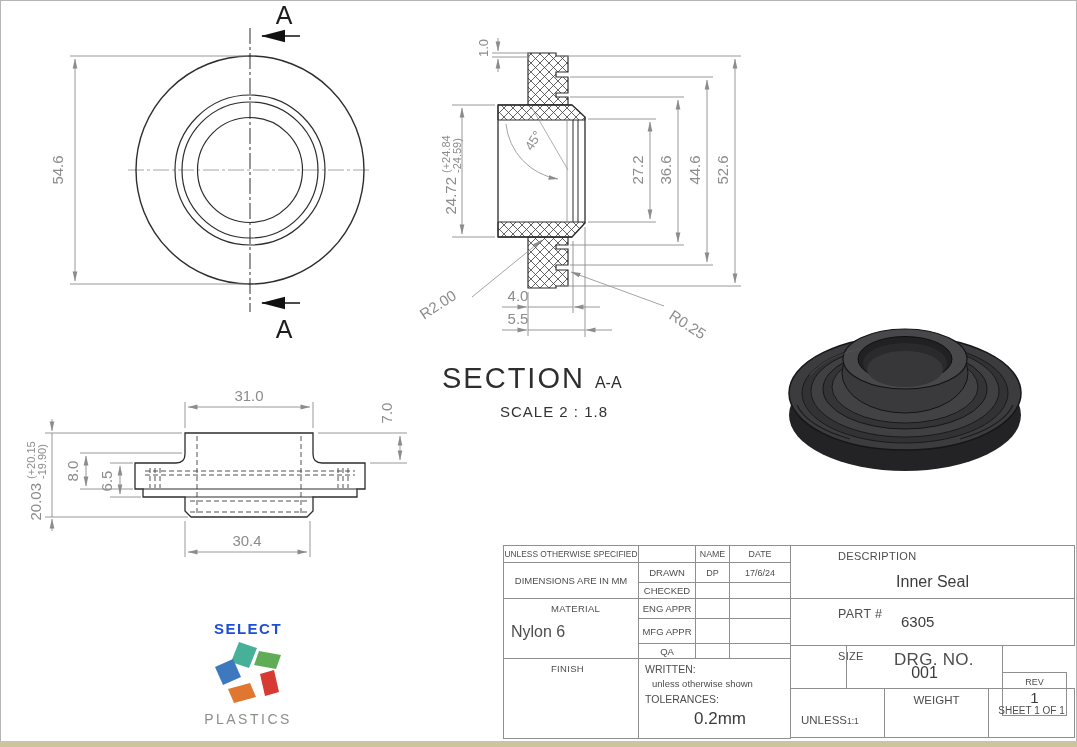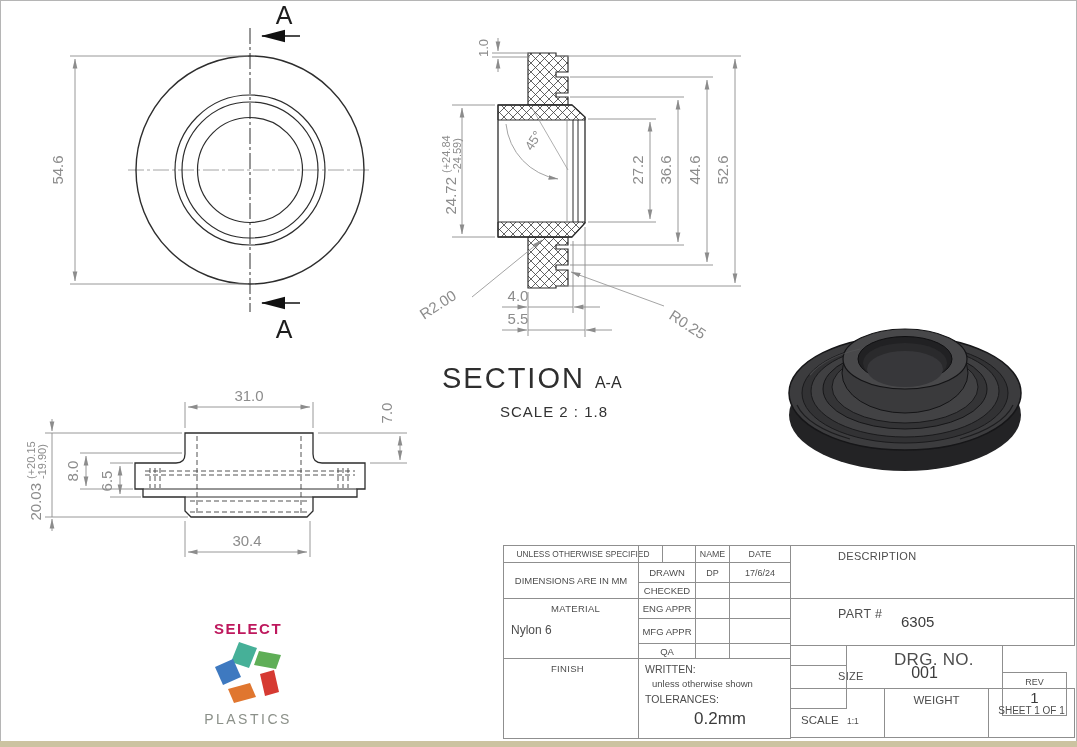--- a/index.html
+++ b/index.html
@@ -21,21 +21,21 @@
 
   
   .tb-cell{position:absolute;border:1px solid #8f8f8f;box-sizing:border-box;
            color:#4d4d4d;background:transparent;}
   .tb-label{position:absolute;left:7px;top:4px;font-size:9.5px;letter-spacing:.3px;white-space:nowrap;padding-left:40px;}
   .tb-center{position:absolute;left:0;top:0;width:100%;height:100%;display:flex;
              align-items:center;justify-content:center;font-size:9.5px;text-align:center;}
   .tb-value{position:absolute;white-space:nowrap;}
 
   .logo{position:absolute;left:198px;top:620px;width:100px;text-align:center;}
-  .logo .word-top{font-size:15px;font-weight:bold;letter-spacing:1.5px;color:#be185d;}
+  .logo .word-top{font-size:15px;font-weight:bold;letter-spacing:1.5px;color:#1d4ed8;}
   .logo .word-bottom{font-size:14px;letter-spacing:2.5px;color:#8b9089;}
   .prop-box{position:absolute;left:298px;top:618px;width:200px;height:124px;
             border:1px solid #999;box-sizing:border-box;color:#4a4a4a;}
   .prop-head{font-size:9.5px;font-weight:bold;text-align:center;margin-top:5px;letter-spacing:.2px;}
   .prop-body{font-size:9.5px;line-height:1.3;margin:4px 4px 0 6px;}
 </style>
 </head>
 <body>
 
 <div class="page">
@@ -217,29 +217,29 @@
     <path d="M-95 -18 A100 48 0 0 1 -45 -44" stroke="#57575a" stroke-width="1.2" fill="none" opacity="0.55"></path>
   </g>
 </svg>
 
 <div class="section-title">
   <span class="word">SECTION</span><span class="suffix">A-A</span>
   <div class="scale">SCALE 2 : 1.8</div>
 </div>
 
 <div>
-  <div class="tb-cell" style="left:503px;top:545px;width:160px;height:18px;">
+  <div class="tb-cell" style="left:503px;top:545px;width:136px;height:18px;">
     <div class="tb-center" style="font-size:8.4px;">UNLESS OTHERWISE SPECIFIED</div>
   </div>
   <div class="tb-cell" style="left:503px;top:562px;width:136px;height:37px;">
     <div class="tb-center">DIMENSIONS ARE IN MM</div>
   </div>
   <div class="tb-cell" style="left:503px;top:598px;width:136px;height:61px;">
     <div class="tb-label">MATERIAL</div>
-    <div class="tb-value" style="left:7px;top:24px;font-size:12px;">Nylon 6</div>
+    <div class="tb-value" style="left:7px;top:24px;font-size:16px;">Nylon 6</div>
   </div>
   <div class="tb-cell" style="left:503px;top:658px;width:136px;height:81px;">
     <div class="tb-label">FINISH</div>
   </div>
 
   <div class="tb-cell" style="left:638px;top:545px;width:58px;height:18px;"></div>
   <div class="tb-cell" style="left:695px;top:545px;width:35px;height:18px;">
         <div class="tb-center" style="font-size:8.8px;">NAME</div>
       </div>
   <div class="tb-cell" style="left:729px;top:545px;width:62px;height:18px;padding-left:48px;">
@@ -282,38 +282,39 @@
 
   <div class="tb-cell" style="left:638px;top:658px;width:153px;height:81px;">
     <div class="tb-value" style="left:6px;top:4px;font-size:10.5px;">WRITTEN:</div>
     <div class="tb-value" style="left:13px;top:19px;font-size:9.5px;">unless otherwise shown</div>
     <div class="tb-value" style="left:6px;top:34px;font-size:10.5px;">TOLERANCES:</div>
     <div class="tb-value" style="left:55px;top:50px;font-size:17px;color:#3c3c3c;">0.2mm</div>
   </div>
 
   <div class="tb-cell" style="left:790px;top:545px;width:285px;height:54px;">
     <div class="tb-label" style="font-size:11px;">DESCRIPTION</div>
+    <div class="tb-value" style="left:0;right:0;top:27px;font-size:16px;text-align:center;color:#3c3c3c;">Inner Seal</div>
   </div>
   <div class="tb-cell" style="left:790px;top:598px;width:285px;height:48px;">
     <div class="tb-label" style="font-size:12.5px;top:8px;">PART #</div>
     <div class="tb-value" style="left:110px;top:14px;font-size:15px;color:#3c3c3c;">6305</div>
   </div>
-  <div class="tb-cell" style="left:790px;top:665px;width:57px;height:44px;">
+  <div class="tb-cell" style="left:790px;top:645px;width:57px;height:44px;">
     <div class="tb-label" style="font-size:11px;">SIZE</div>
   </div>
   <div class="tb-cell" style="left:846px;top:645px;width:157px;height:44px;">
     <div class="tb-label" style="font-size:17px;">DRG. NO.</div>
     <div class="tb-value" style="left:0;right:0;top:18px;font-size:16px;text-align:center;color:#3c3c3c;">001</div>
   </div>
   <div class="tb-cell" style="left:1002px;top:672px;width:65px;height:44px;">
     <div class="tb-value" style="left:0;right:0;top:4px;font-size:9px;text-align:center;">REV</div>
     <div class="tb-value" style="left:0;right:0;top:16px;font-size:15px;text-align:center;color:#3c3c3c;">1</div>
   </div>
   <div class="tb-cell" style="left:790px;top:688px;width:95px;height:50px;">
-    <div class="tb-value" style="left:10px;top:25px;font-size:11.5px;">SCALE</div>
+    <div class="tb-value" style="left:10px;top:25px;font-size:11.5px;">UNLESS</div>
     <div class="tb-value" style="left:56px;top:27px;font-size:8.5px;">1:1</div>
   </div>
   <div class="tb-cell" style="left:884px;top:688px;width:105px;height:50px;">
     <div class="tb-value" style="left:0;right:0;top:5px;font-size:11.5px;text-align:center;">WEIGHT</div>
   </div>
   <div class="tb-cell" style="left:988px;top:688px;width:87px;height:50px;">
     <div class="tb-value" style="left:0;right:0;top:16px;font-size:10px;text-align:center;">SHEET 1 OF 1</div>
   </div>
 </div>
 

